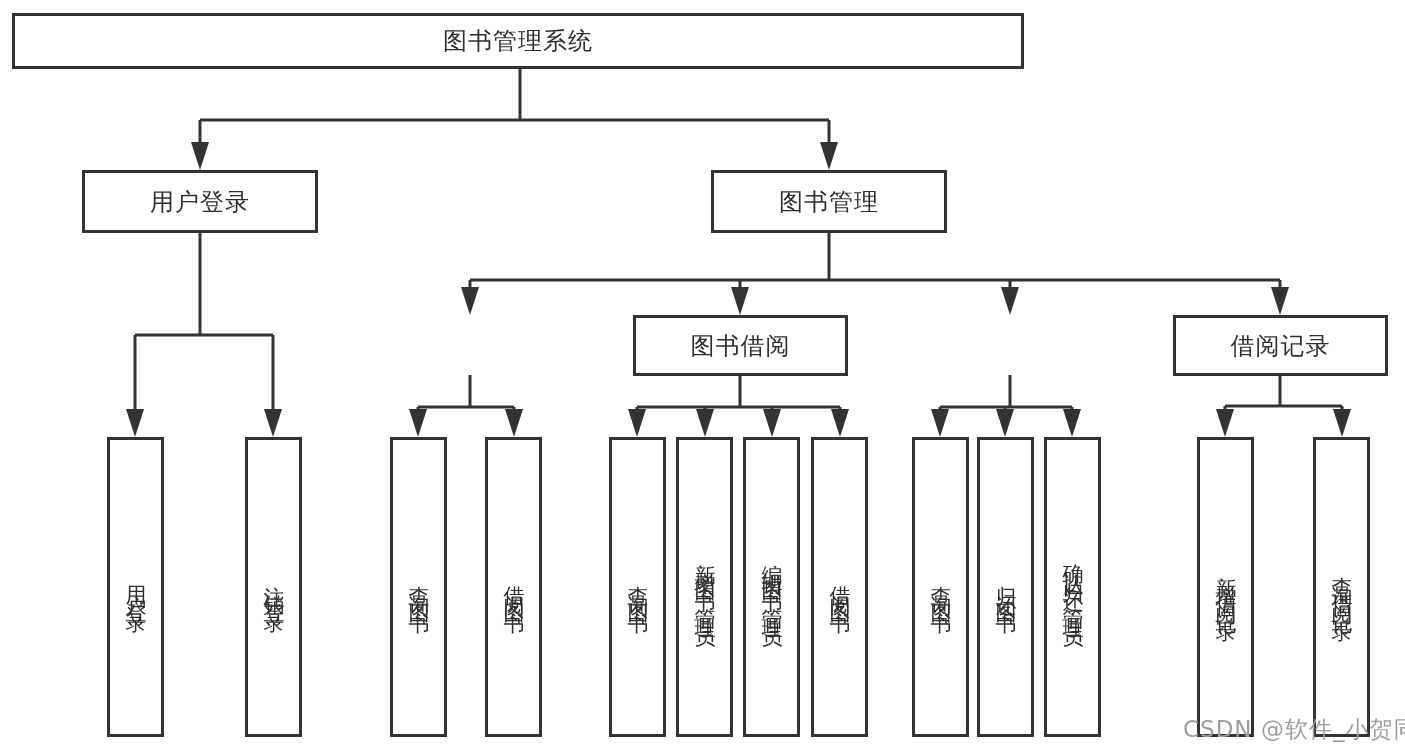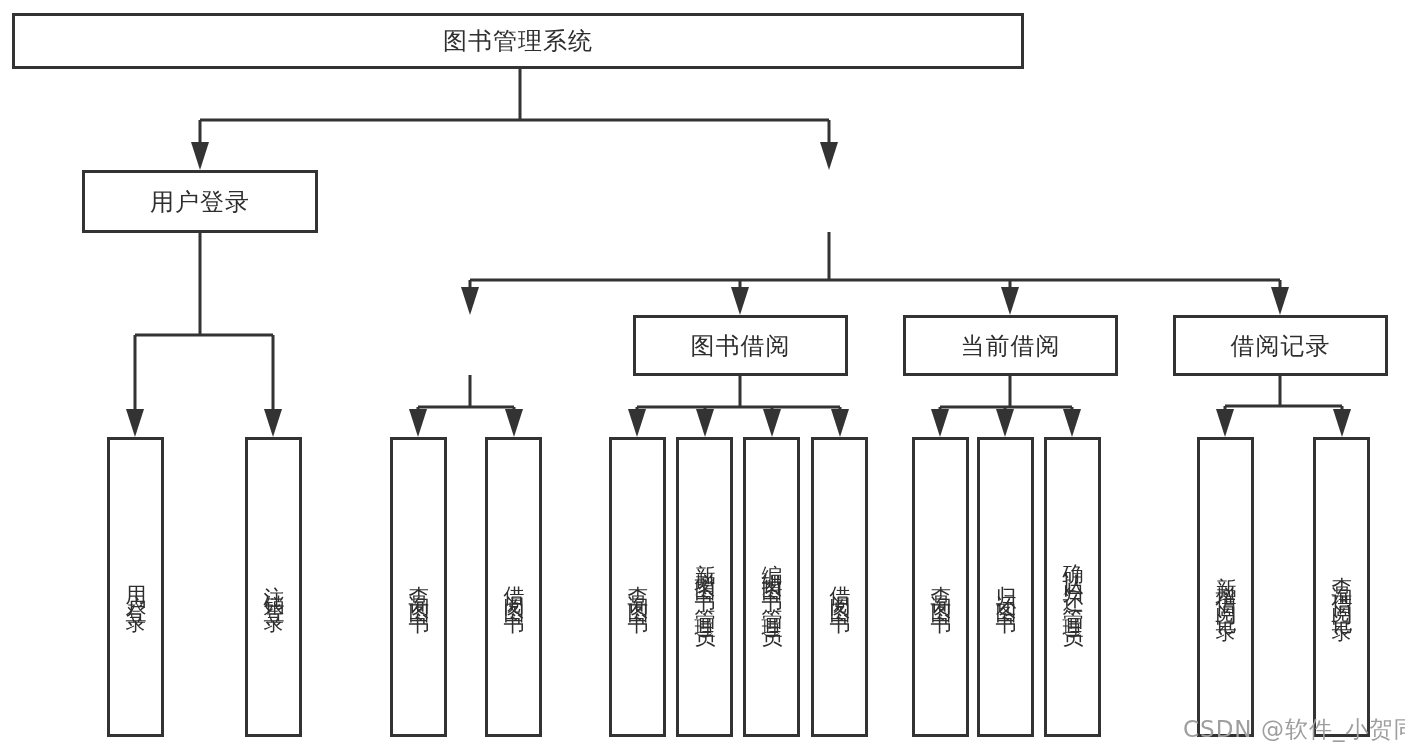--- a/index.html
+++ b/index.html
@@ -96,23 +96,23 @@
     <polygon points="1063,409 1081,409 1072,437"></polygon>
 
     <path d="M1280 375 V406 M1225 406 H1342 M1225 406 V418 M1342 406 V418"></path>
     <polygon points="1216,409 1234,409 1225,437"></polygon>
     <polygon points="1333,409 1351,409 1342,437"></polygon>
   </svg>
 
   <div class="box h-box" style="left:12px; top:13px; width:1012px; height:56px;">图书管理系统</div>
 
   <div class="box h-box" style="left:82px; top:170px; width:236px; height:63px;">用户登录</div>
+  <div class="box h-box" style="left:711px; top:170px; width:236px; height:63px;">图书管理</div>
 
   <div class="box h-box" style="left:633px; top:315px; width:215px; height:61px;">图书借阅</div>
-  <div class="box h-box" style="left:903px; top:315px; width:215px; height:61px;">当前借阅</div>
   <div class="box h-box" style="left:1173px; top:315px; width:215px; height:61px;text-align:center;">借阅记录</div>
 
   <div class="box v-box" style="left:107px; top:437px; width:57px; height:300px;">用户登录</div>
   <div class="box v-box" style="left:245px; top:437px; width:57px; height:300px;">注销登录</div>
 
   <div class="box v-box" style="left:390px; top:437px; width:57px; height:300px;">查询图书</div>
   <div class="box v-box" style="left:485px; top:437px; width:57px; height:300px;">借阅图书</div>
 
   <div class="box v-box" style="left:609px; top:437px; width:57px; height:300px;">查询图书</div>
   <div class="box v-box" style="left:676px; top:437px; width:57px; height:300px;">新增图书（管理员）</div>

